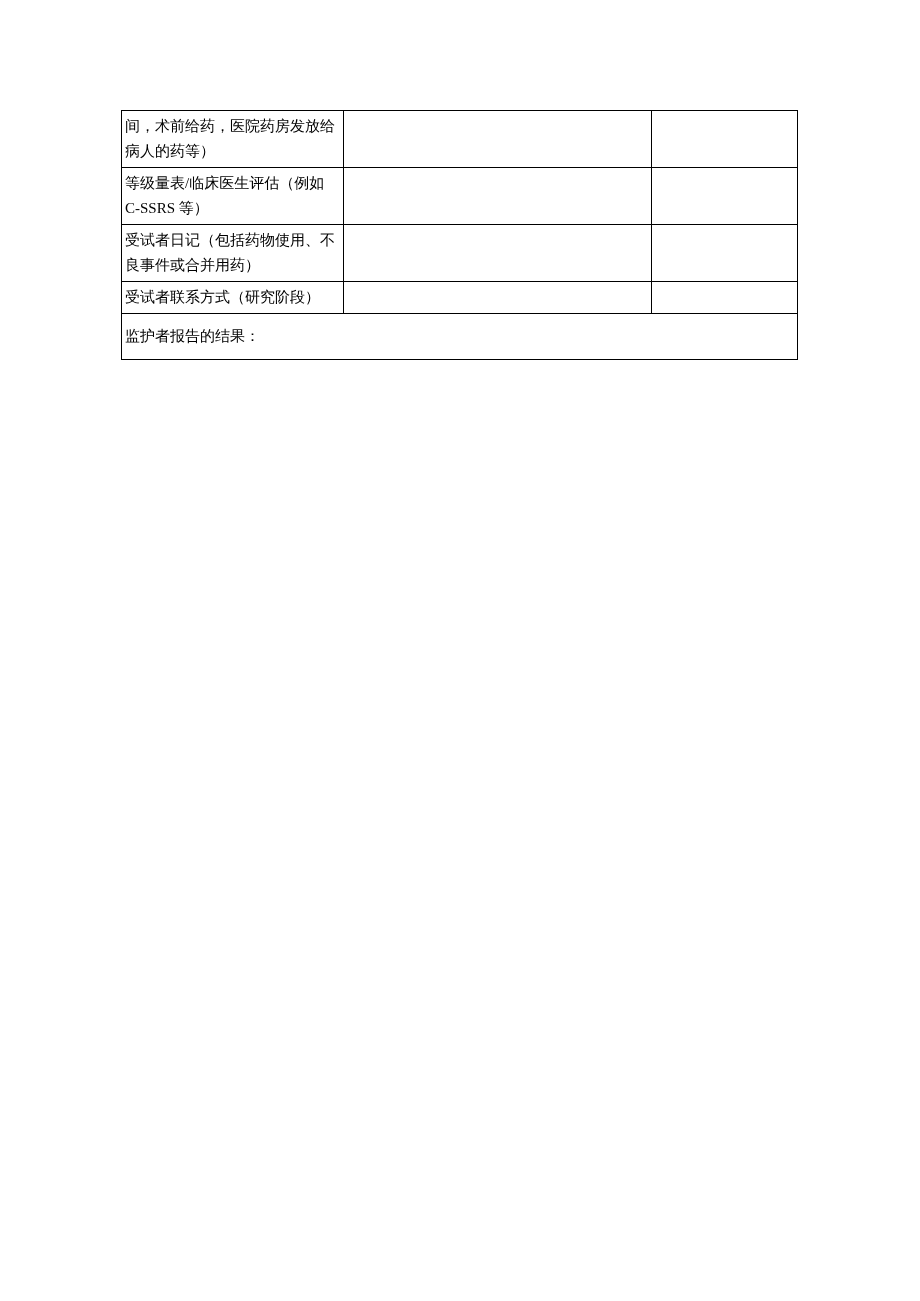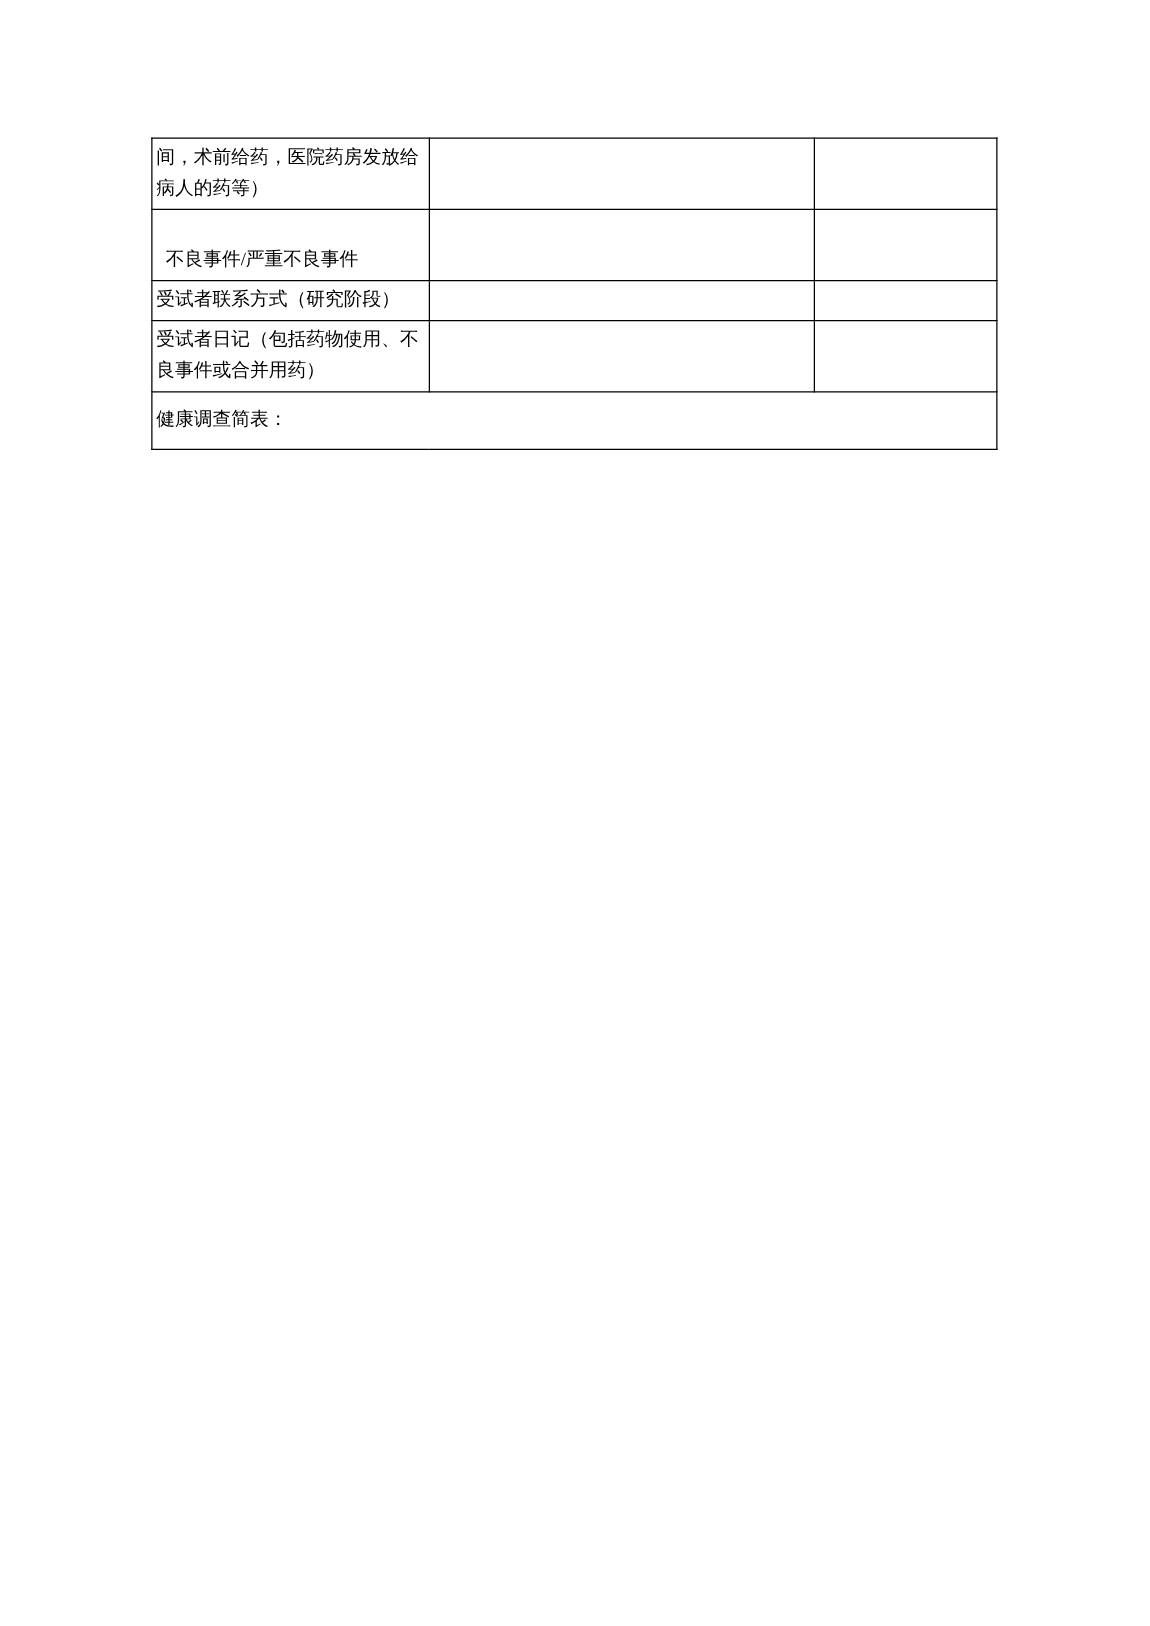--- a/index.html
+++ b/index.html
@@ -52,35 +52,34 @@
 
 <div class="table-wrap">
   <table>
     <tbody>
       <tr>
         <td class="col1">间，术前给药，医院药房发放给病人的药等）</td>
         <td class="col2"></td>
         <td class="col3"></td>
       </tr>
       <tr>
-        <td class="col1"><span class="empty-spacer">&nbsp;</span><br><span>&nbsp;
-不良事件/严重不良事件</span></td>
+        <td class="col1">等级量表/临床医生评估（例如 C-SSRS 等）</td>
+        <td class="col2"></td>
+        <td class="col3"></td>
+      </tr>
+      <tr>
+        <td class="col1">受试者日记（包括药物使用、不良事件或合并用药）</td>
         <td class="col2"></td>
         <td class="col3"></td>
       </tr>
       <tr>
         <td class="col1">受试者联系方式（研究阶段）</td>
         <td class="col2"></td>
         <td class="col3"></td>
       </tr>
-      <tr>
-        <td class="col1">受试者日记（包括药物使用、不良事件或合并用药）</td>
-        <td class="col2"></td>
-        <td class="col3"></td>
-      </tr>
       <tr class="signature-row">
         <td colspan="3" style="vertical-align: middle;">
-          <span>健康调查简表：</span>
+          <span>监护者报告的结果：</span>
         </td>
       </tr>
     </tbody>
   </table>
 </div>
 
 </body></html>

